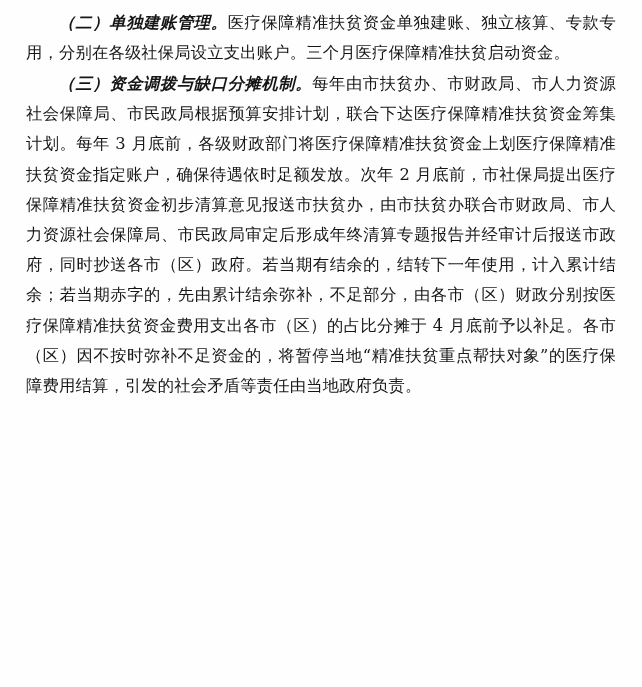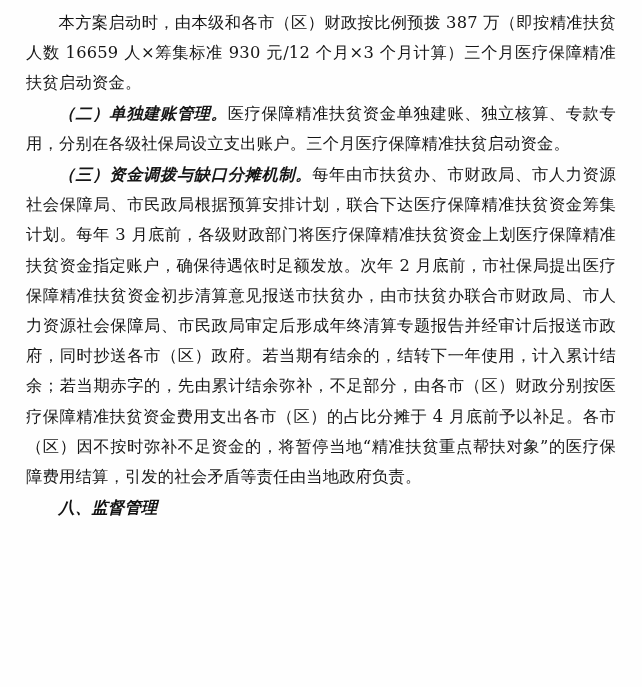--- a/index.html
+++ b/index.html
@@ -51,18 +51,16 @@
     font-weight: bold;
     text-indent: 2em;
     letter-spacing: 0.2px;
   }
 </style>
 </head>
 <body>
 
 <div id="page">
   <div class="doc-body" id="doc-body">
-      <p class="para indent"><span>本方案启动时，由本级和各市（区）财政按比例预拨 387 万（即按精准扶贫人数 16659 人×筹集标准 930 元/12 个月×3 个月计算）三个月医疗保障精准扶贫启动资金。</span></p>
       <p class="para indent"><span class="bold">（二）单独建账管理。</span><span>医疗保障精准扶贫资金单独建账、独立核算、专款专用，分别在各级社保局设立支出账户。三个月医疗保障精准扶贫启动资金。</span></p>
       <p class="para indent"><span class="bold">（三）资金调拨与缺口分摊机制。</span><span>每年由市扶贫办、市财政局、市人力资源社会保障局、市民政局根据预算安排计划，联合下达医疗保障精准扶贫资金筹集计划。每年 3 月底前，各级财政部门将医疗保障精准扶贫资金上划医疗保障精准扶贫资金指定账户，确保待遇依时足额发放。次年 2 月底前，市社保局提出医疗保障精准扶贫资金初步清算意见报送市扶贫办，由市扶贫办联合市财政局、市人力资源社会保障局、市民政局审定后形成年终清算专题报告并经审计后报送市政府，同时抄送各市（区）政府。若当期有结余的，结转下一年使用，计入累计结余；若当期赤字的，先由累计结余弥补，不足部分，由各市（区）财政分别按医疗保障精准扶贫资金费用支出各市（区）的占比分摊于 4 月底前予以补足。各市（区）因不按时弥补不足资金的，将暂停当地“精准扶贫重点帮扶对象”的医疗保障费用结算，引发的社会矛盾等责任由当地政府负责。</span></p>
-      <p class="para indent heading"><span class="bold">八、监督管理</span></p>
     </div>
 </div>
 
 </body></html>

